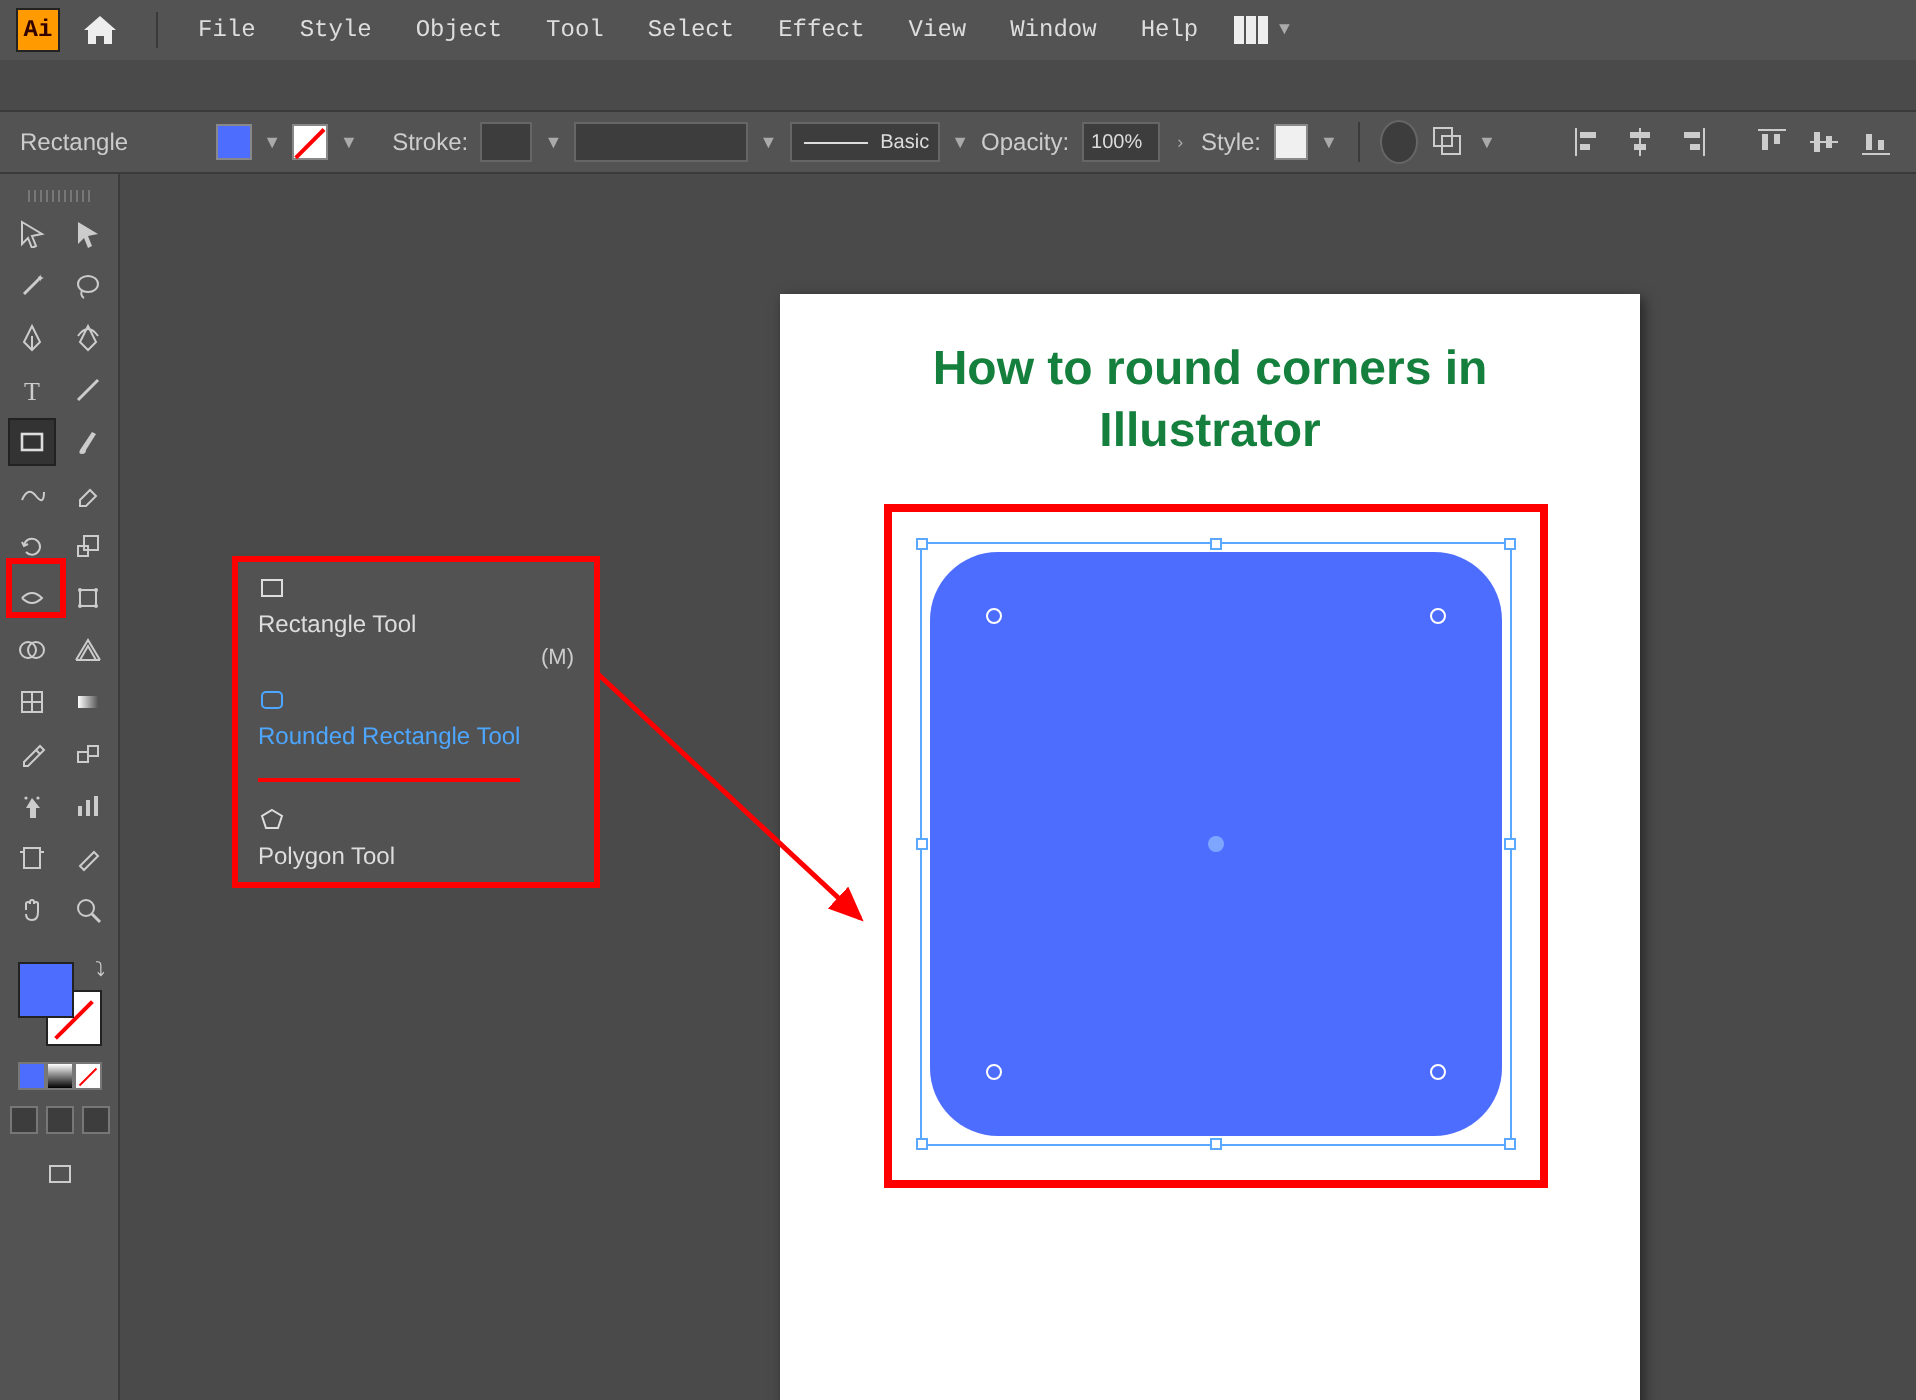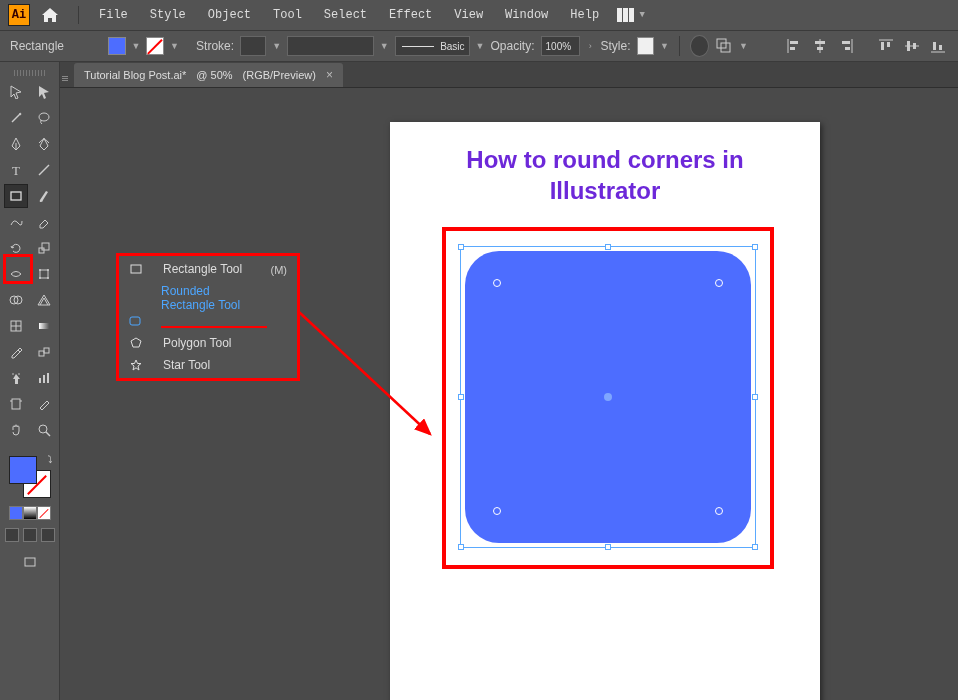--- a/index.html
+++ b/index.html
@@ -6,21 +6,21 @@
   body { font-family: Arial, sans-serif; background: #4a4a4a; width: 958px; height: 700px; overflow: hidden; font-size: 12px; }
 
   
   .menubar { background: #535353; height: 30px; display: flex; align-items: center; padding: 0 8px; gap: 2px; font-family: Liberation Mono, monospace; }
   .app-icon { width: 22px; height: 22px; background: #ff9a00; color: #330000; font-weight: bold; display: flex; align-items: center; justify-content: center; font-size: 12px; border: 1px solid #222; margin-right: 6px; }
   .home-icon { width: 24px; height: 24px; color: #f0f0f0; display: flex; align-items: center; justify-content: center; margin-right: 14px; }
   .menu-item { color: #ddd; font-size: 12px; padding: 4px 10px; cursor: pointer; }
   .layout-icon { margin-left: 6px; color: #ddd; display:flex; align-items:center; gap:2px; }
 
   
-  .controlbar { background: #535353; height: 32px; border-top: 1px solid #3a3a3a; border-bottom: 1px solid #3a3a3a; display: flex; align-items: center; padding: 0 10px; gap: 6px; color: #ccc; font-size: 11px; }
+  .controlbar { background: #535353; height: 32px; border-top: 1px solid #3a3a3a; border-bottom: 1px solid #3a3a3a; display: flex; align-items: center; padding: 0 10px; gap: 6px; color: #ccc; font-size: 11px; margin-top: 25px; }
   .ctrl-label { font-size: 12px; }
   .swatch-fill { width: 20px; height: 18px; background: #4d6dff; border: 1px solid #888; }
   .swatch-nostroke { width: 20px; height: 18px; background: #fff; border: 1px solid #888; position: relative; }
   .swatch-nostroke::after { content:''; position:absolute; left:-2px; right:-2px; top:50%; border-top:2px solid red; transform: rotate(-45deg); }
   .dd-caret { width:10px; text-align:center; color:#aaa; font-size:9px; }
   .stroke-input { width: 30px; height: 20px; background: #3d3d3d; border: 1px solid #666; }
   .stroke-style { width: 100px; height: 20px; background: #3d3d3d; border: 1px solid #666; }
   .brush-profile { width: 86px; height: 20px; background: #3d3d3d; border: 1px solid #666; display:flex; align-items:center; justify-content:flex-end; padding-right:4px; }
   .brush-profile .line { flex:1; height:1px; background:#ddd; margin:0 6px; }
   .brush-profile .txt { font-size: 10px; color:#ddd; }
@@ -58,32 +58,32 @@
   
   .viewport { flex:1; background: #4a4a4a; position:relative; }
   .tabstrip { height: 26px; background: #434343; display:flex; align-items:flex-end; border-bottom: 1px solid #2e2e2e; }
   .tabstrip .grip { display:flex; flex-direction:column; gap:1px; margin: 0 6px 6px 2px;}
   .tabstrip .grip span{ width:6px; height:1px; background:#888; display:block;}
   .doc-tab { background:#5a5a5a; color:#ddd; font-size: 11px; padding: 5px 10px; display:flex; align-items:center; gap:10px; border-top-left-radius: 3px; border-top-right-radius: 3px; }
   .doc-tab .close { color:#bbb; font-size:12px; }
 
   .artboard-wrap { position:absolute; left:330px; top:60px; }
   .artboard { width:430px; height: 620px; background:#fff; box-shadow: 2px 2px 6px rgba(0,0,0,.5); position: relative; }
-  .art-title { text-align:center; color:#6d28d9; font-weight:bold; font-size:24px; padding: 22px 30px 10px; line-height:1.3; }
+  .art-title { text-align:center; color:#15803d; font-weight:bold; font-size:24px; padding: 22px 30px 10px; line-height:1.3; }
   .art-footer { position:absolute; bottom: 28px; left:0; right:0; text-align:center; color:#7a7fec; font-size:13px; }
   .red-frame { position:absolute; border:4px solid #ff0000; left: 52px; top: 105px; width: 332px; height: 342px; }
   .sel-frame { position:absolute; border:1px solid #5aa9ff; left: 70px; top: 124px; width: 296px; height: 302px; }
   .sel-handle { position:absolute; width:6px; height:6px; background:#fff; border:1px solid #5aa9ff; transform: translate(-50%,-50%); }
   .round-rect { position:absolute; left: 75px; top: 129px; width: 286px; height: 292px; background:#4d6dff; border-radius: 34px; }
   .corner-widget { position:absolute; width:8px; height:8px; border:1.5px solid #fff; border-radius:50%; }
   .round-rect .center-dot{ position:absolute; width:8px; height:8px; background:#7fa6ff; border-radius:50%; left:50%; top:50%; transform:translate(-50%,-50%);}
 
   
   .flyout { position:absolute; left: 56px; top: 191px; width: 184px; background:#525252; border:3px solid #ff0000; padding: 2px 0; z-index:20; }
-  .fly-item { display:flex; align-items:flex-end; gap:20px; padding: 4px 10px; color:#ddd; font-size:12px; cursor:pointer; }
+  .fly-item { display:flex; align-items:flex-start; gap:4px; padding: 4px 10px; color:#ddd; font-size:12px; cursor:pointer;flex-direction:column; }
   .fly-item:hover, .fly-item.hovered { color:#4da6ff; }
   .fly-item .short { margin-left:auto; color:#ccc; font-size:11px; }
   .fly-item.hovered .underline { border-bottom: 2px solid #ff0000; padding-bottom:14px; }
   .fly-icon { width:14px; height:14px; display:flex; align-items:center; justify-content:center; color:inherit;}
 
   
   .arrow-svg { position:absolute; left: 220px; top: 232px; width: 160px; height: 150px; z-index:15; overflow:visible; }
 
 </style>
 </head>
@@ -421,33 +421,20 @@
             <rect x="2" y="3" width="10" height="8" fill="none" stroke="#ccc"></rect>
           </svg>
         </div>
     </div>
 
     <div class="tool-highlight-box"></div>
   </div>
 
   <div class="viewport">
 
-    <div class="tabstrip">
-      <div class="grip">
-          <span></span>
-          <span></span>
-          <span></span>
-        </div>
-      <div class="doc-tab">
-        <span>Tutorial Blog Post.ai*</span>
-        <span>@ 50%</span>
-        <span>(RGB/Preview)</span>
-        <span class="close">×</span>
-      </div>
-    </div>
 
     <div class="flyout">
       <div class="fly-item">
         <span class="fly-icon">
             <svg width="12" height="12" viewBox="0 0 12 12">
               <rect x="1" y="2" width="10" height="8" fill="none" stroke="currentColor"></rect>
             </svg>
           </span>
         <span>Rectangle Tool</span>
         <span class="short">(M)</span>
@@ -462,28 +449,20 @@
         <span class="short"></span>
       </div>
       <div class="fly-item">
         <span class="fly-icon">
             <svg width="12" height="12" viewBox="0 0 12 12">
               <polygon points="6,1 11,4 9,10 3,10 1,4" fill="none" stroke="currentColor"></polygon>
             </svg>
           </span>
         <span>Polygon Tool</span>
       </div>
-      <div class="fly-item">
-        <span class="fly-icon">
-            <svg width="12" height="12" viewBox="0 0 12 12">
-              <polygon points="6,1 7.5,4.5 11,4.5 8,7 9,11 6,8.8 3,11 4,7 1,4.5 4.5,4.5" fill="none" stroke="currentColor"></polygon>
-            </svg>
-          </span>
-        <span>Star Tool</span>
-      </div>
     </div>
 
     <svg class="arrow-svg" viewBox="0 0 160 150">
       <defs>
           <marker id="arrowhead" markerWidth="8" markerHeight="8" refX="6" refY="3" orient="auto">
             <polygon points="0 0, 7 3, 0 6" fill="#ff0000"></polygon>
           </marker>
         </defs>
       <line x1="5" y1="5" x2="150" y2="140" stroke="#ff0000" stroke-width="2.5" marker-end="url(#arrowhead)"></line>
     </svg>

